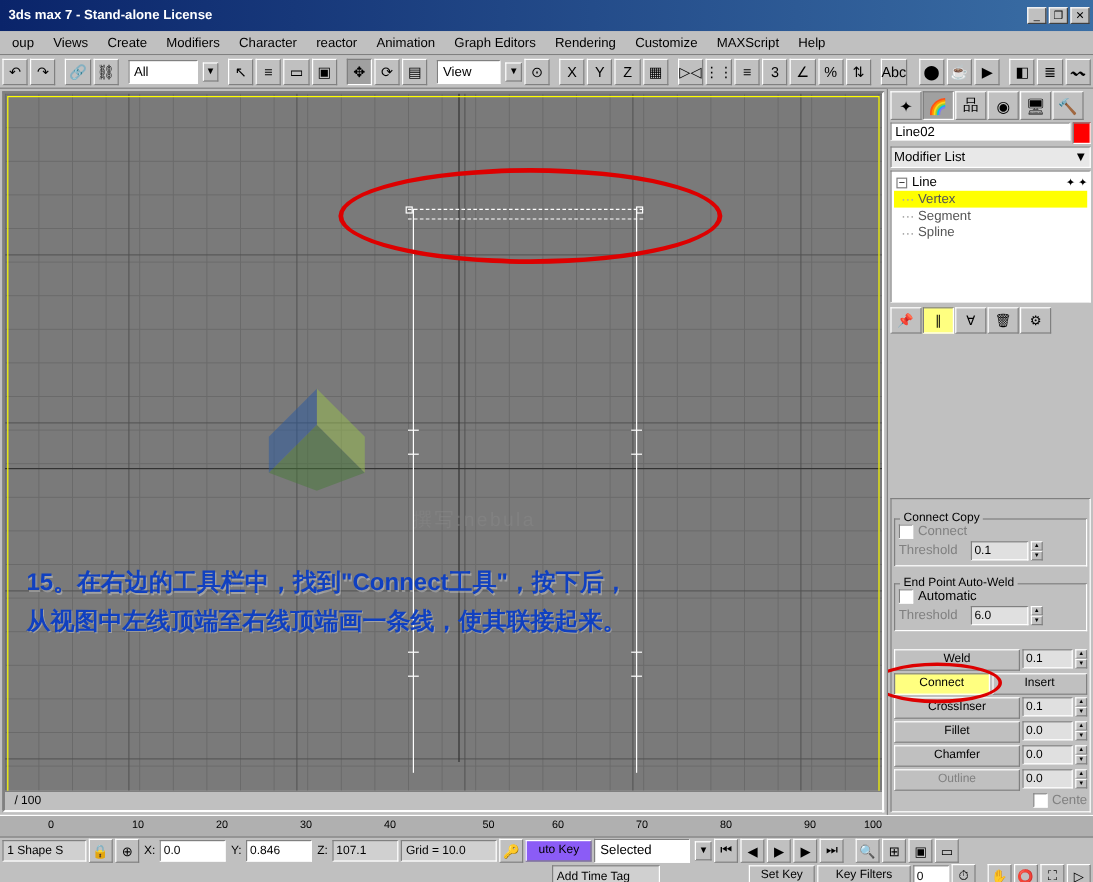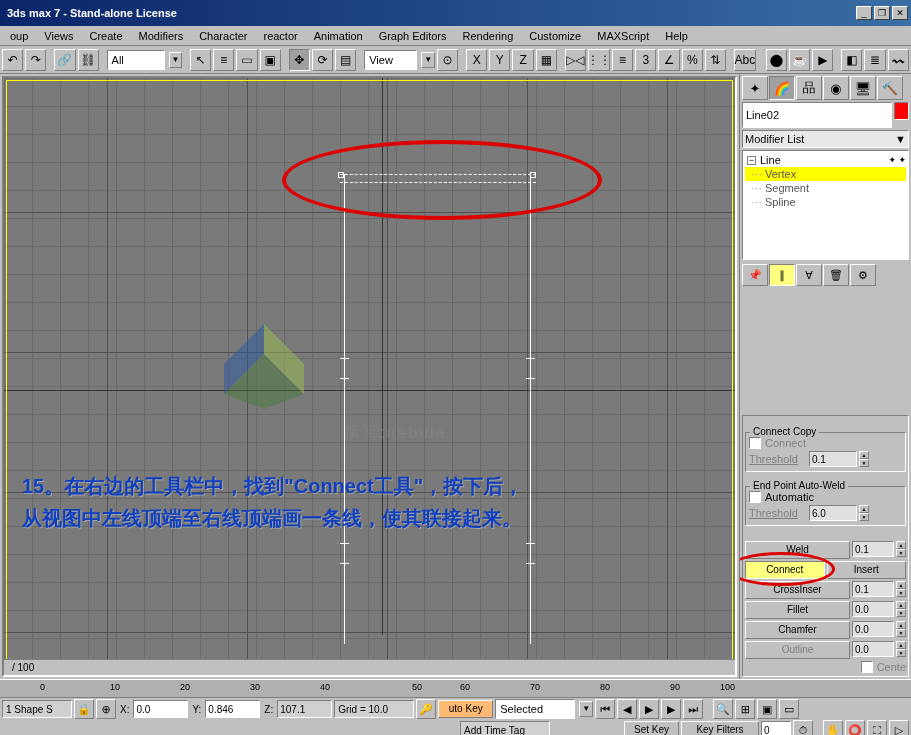--- a/index.html
+++ b/index.html
@@ -53,21 +53,21 @@
 
 .ruler-x { position: absolute; bottom: 0; left: 0; right: 0; height: 16px; background: #c0c0c0; border-top: 1px solid #808080; display: flex; align-items: center; font-size: 10px; }
 .ruler-tick { position: absolute; font-size: 10px; }
 
 .command-panel { width: 172px; background: #c0c0c0; border-left: 1px solid #808080; padding: 2px; display: flex; flex-direction: column; gap: 2px; overflow: hidden; }
 .cp-tabs { display: flex; gap: 1px; }
 .cp-tab { width: 26px; height: 24px; background: #c0c0c0; border: 1px solid; border-color: #fff #808080 #808080 #fff; display: flex; align-items: center; justify-content: center; cursor: pointer; font-size: 13px; }
 .cp-tab.active { border-color: #808080 #fff #fff #808080; background: #a0a0a0; }
 
 .name-field { display: flex; gap: 2px; }
-.name-input { flex: 1; height: 26px; border: 1px solid; border-color: #808080 #fff #fff #808080; background: white; padding: 0 3px; }
+.name-input { flex: 1; height: 15px; border: 1px solid; border-color: #808080 #fff #fff #808080; background: white; padding: 0 3px; }
 .color-swatch { width: 18px; height: 18px; background: #ff0000; border: 1px solid; border-color: #808080 #fff #fff #808080; cursor: pointer; }
 
 .mod-combo { height: 18px; border: 1px solid; border-color: #808080 #fff #fff #808080; background: #e8e8e8; display: flex; align-items: center; justify-content: space-between; padding: 0 2px; }
 
 .stack-list { background: white; border: 1px solid; border-color: #808080 #fff #fff #808080; height: 110px; padding: 2px; position: relative; }
 .stack-item { padding: 1px 2px; display: flex; align-items: center; gap: 4px; cursor: pointer; }
 .stack-item.root { font-weight: normal; }
 .stack-item.sub { padding-left: 20px; color: #555; }
 .stack-item.sub::before { content: "⋯"; position: absolute; left: 8px; color: #aaa; }
 .stack-item.selected { background: #ffff00; }
@@ -77,21 +77,21 @@
 .stack-toolbar { display: flex; gap: 1px; margin-top: 2px; }
 .stack-tb-btn { width: 26px; height: 22px; background: #c0c0c0; border: 1px solid; border-color: #fff #808080 #808080 #fff; cursor: pointer; display: flex; align-items: center; justify-content: center; }
 .stack-tb-btn.active { border-color: #808080 #fff #fff #808080; background: #ffff80; }
 
 .rollout { border: 1px solid; border-color: #808080 #fff #fff #808080; background: #c0c0c0; padding: 2px; }
 .rollout-group { border: 1px solid; border-color: #808080 #fff #fff #808080; padding: 3px; margin: 14px 0; position: relative; }
 .rollout-group-title { position: absolute; top: -7px; left: 4px; background: #c0c0c0; padding: 0 3px; font-size: 10px; }
 .checkbox-row { display: flex; align-items: center; gap: 4px; padding: 1px 0; }
 .checkbox { width: 12px; height: 12px; border: 1px solid; border-color: #808080 #fff #fff #808080; background: white; }
 .spinner-row { display: flex; align-items: center; gap: 2px; padding: 1px 0; }
-.spinner-label { width: 58px; color: #808080; text-decoration: underline; }
+.spinner-label { width: 58px; color: #808080; }
 .spinner-input { width: 48px; height: 16px; border: 1px solid; border-color: #808080 #fff #fff #808080; background: #e0e0e0; padding: 0 2px; text-align: left; font-size: 10px; }
 .spinner-arrows { width: 10px; height: 16px; display: flex; flex-direction: column; }
 .spinner-arrow { flex: 1; background: #c0c0c0; border: 1px solid; border-color: #fff #808080 #808080 #fff; font-size: 5px; text-align: center; line-height: 6px; cursor: pointer; }
 
 .btn-row { display: flex; gap: 2px; padding: 1px 0; }
 .panel-btn { flex: 1; height: 18px; background: #c0c0c0; border: 1px solid; border-color: #fff #808080 #808080 #fff; text-align: center; line-height: 16px; cursor: pointer; font-size: 10px; }
 .panel-btn.highlighted { background: #ffff80; border-color: #808080 #fff #fff #808080; }
 .panel-btn.disabled { color: #808080; }
 
 .bottom-bar { background: #c0c0c0; border-top: 1px solid #fff; }
@@ -360,41 +360,41 @@
   </div>
 </div>
 
 <div class="bottom-bar">
   <div class="timeline">
     <span class="time-tick" style="left:40px">0</span>
     <span class="time-tick" style="left:110px">10</span>
     <span class="time-tick" style="left:180px">20</span>
     <span class="time-tick" style="left:250px">30</span>
     <span class="time-tick" style="left:320px">40</span>
-    <span class="time-tick" style="left:412px">50</span>
+    <span class="time-tick" style="left:402px">50</span>
     <span class="time-tick" style="left:460px">60</span>
     <span class="time-tick" style="left:530px">70</span>
     <span class="time-tick" style="left:600px">80</span>
     <span class="time-tick" style="left:670px">90</span>
     <span class="time-tick" style="left:720px">100</span>
   </div>
 
   <div class="status-row">
     <div class="status-field" style="width:70px">1 Shape S</div>
     <div class="small-btn">🔒</div>
     <div class="small-btn">⊕</div>
     <span class="coord-label">X:</span>
     <input class="coord-input" value="0.0" style="">
     <span class="coord-label">Y:</span>
     <input class="coord-input" value="0.846" style="">
     <span class="coord-label">Z:</span>
     <input class="coord-input ro" value="107.1" style="">
     <div class="status-field" style="width:80px">Grid = 10.0</div>
     <div class="small-btn">🔑</div>
-    <div class="panel-btn" style="flex:0 0 55px; background:#fdba74">uto Key</div>
+    <div class="panel-btn" style="flex:0 0 55px; background:#8b5cf6">uto Key</div>
     <div class="tb-combo" style="width:80px">
         <span>Selected</span>
       </div>
     <div class="tb-combo-arrow">▼</div>
     <div class="small-btn">⏮</div>
     <div class="small-btn">◀</div>
     <div class="small-btn">▶</div>
     <div class="small-btn">▶</div>
     <div class="small-btn">⏭</div>
     <div style="width:6px"></div>

